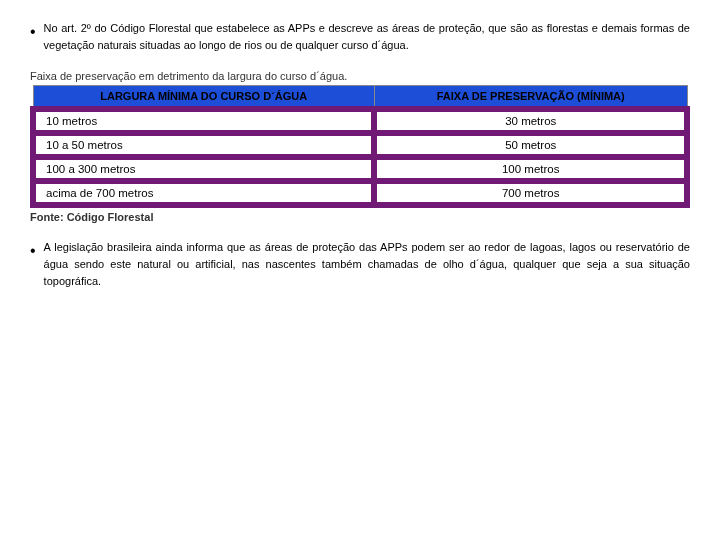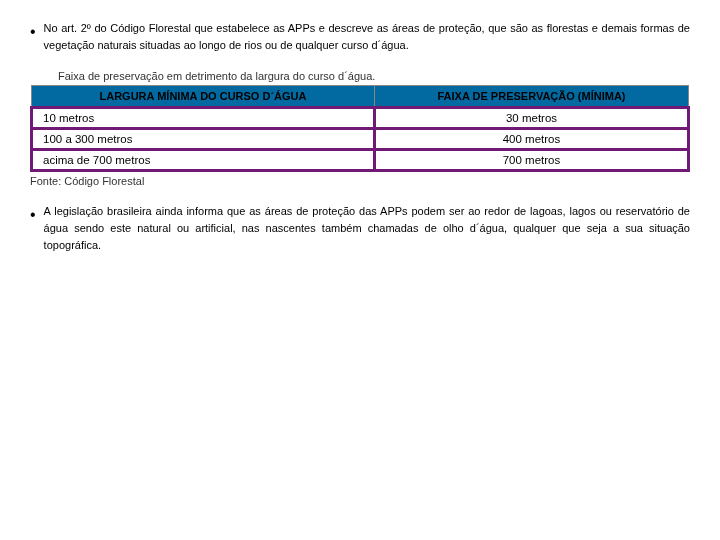--- a/index.html
+++ b/index.html
@@ -39,54 +39,54 @@
     }
 
     .table-section {
       margin: 12px 0 6px 0;
     }
 
     .table-caption {
       font-size: 11px;
       color: #333;
       margin-bottom: 3px;
-      margin-left: 28px;
     }
 
     .preservation-table {
       width: 100%;
       border-collapse: collapse;
       font-size: 11.5px;
       border: 1px solid #888;
     }
 
     .preservation-table th {
-      background-color: #0369a1;
+      background-color: #1d4ed8;
       border: 1px solid #888;
       padding: 4px 8px;
       text-align: center;
       font-weight: bold;
       font-size: 11px;
     }
 
     .preservation-table td {
-      border: 3px solid #701a75;
+      border: 6px solid #701a75;
       padding: 3px 10px;
       font-size: 11.5px;
       margin-top: 12px;
     }
 
     .preservation-table td:last-child {
       text-align: center;
     }
 
     .table-source {
       font-size: 11px;
       color: #333;
       margin-top: 3px;
+      font-weight: bold;
     }
 
     .second-bullet {
       margin-top: 16px;
     }
   </style>
 </head>
 <body>
 
 <div>
@@ -104,22 +104,26 @@
           <th>LARGURA MÍNIMA DO CURSO D´ÁGUA</th>
           <th>FAIXA DE PRESERVAÇÃO  (MÍNIMA)</th>
         </tr>
       </thead>
       <tbody id="table-body">
       <tr>
             <td>10 metros</td>
             <td>30 metros</td>
           </tr>
           <tr>
+            <td>10 a 50 metros</td>
+            <td>50 metros</td>
+          </tr>
+          <tr>
             <td>100 a 300 metros</td>
-            <td>400 metros</td>
+            <td>100 metros</td>
           </tr>
           <tr>
             <td>acima de 700 metros</td>
             <td>700 metros</td>
           </tr>
         </tbody>
     </table>
     <div class="table-source">Fonte: Código Florestal</div>
   </div>
 

